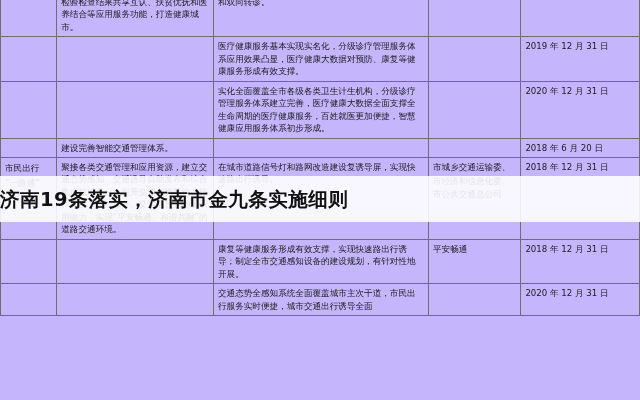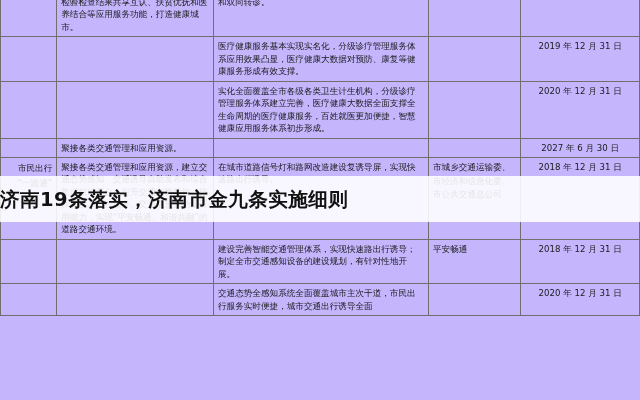--- a/index.html
+++ b/index.html
@@ -26,24 +26,24 @@
   table.tbl td{
     border:1px solid #6f6f6f;
     padding:3px 4px 3px 4px;
     vertical-align:top;
     word-break:break-all;
   }
   td.c-left{width:56px;}
   td.c-task{width:156px;}
   td.c-detail{width:214px;}
   td.c-dept{width:92px;}
-  td.c-date{width:118px;text-align:center;vertical-align:middle;}
+  td.c-date{width:118px;text-align:left;vertical-align:middle;}
   .mid{vertical-align:middle;}
   .dept-label{line-height:1.6;}
-  .leftlabel{text-align:right;line-height:1.7;}
+  .leftlabel{text-align:left;line-height:1.7;}
   
   .overlay{
     position:absolute;
     left:0;right:0;
     top:176px;
     height:46px;
     background:rgba(255,255,255,0.88);
     display:flex;
     align-items:center;
     justify-content:flex-start;
@@ -92,39 +92,39 @@
       <tr class="row-tall">
         <td class="c-left leftlabel"></td>
         <td class="c-task"></td>
         <td class="c-detail">实化全面覆盖全市各级各类卫生计生机构，分级诊疗管理服务体系建立完善，医疗健康大数据全面支撑全生命周期的医疗健康服务，百姓就医更加便捷，智慧健康应用服务体系初步形成。</td>
         <td class="c-dept dept-label"></td>
         <td class="c-date">2020 年 12 月 31 日</td>
       </tr>
 
       <tr class="row-tall">
         <td class="c-left leftlabel"></td>
-        <td class="c-task">聚接各类交通管理和应用资源。</td>
+        <td class="c-task">建设完善智能交通管理体系。</td>
         <td class="c-detail"></td>
         <td class="c-dept dept-label"></td>
-        <td class="c-date">2027 年 6 月 30 日</td>
+        <td class="c-date">2018 年 6 月 20 日</td>
       </tr>
 
       <tr class="row-tall">
         <td class="c-left leftlabel mid">市民出行
 “一路通”</td>
         <td class="c-task mid">聚接各类交通管理和应用资源，建立交通态势感知、交通诱导自助发布和综合集成航均平台，提升交通态势掌控、指挥调度、管控服务、交通信息互助及应用能力，实现“平安畅通、和谐共融”的道路交通环境。</td>
         <td class="c-detail">在城市道路信号灯和路网改造建设复诱导屏，实现快速路出行诱导。</td>
         <td class="c-dept dept-label mid">市城乡交通运输委、市经济和信息化委、市公共交通总公司</td>
         <td class="c-date">2018 年 12 月 31 日</td>
       </tr>
 
       <tr class="row-tall">
         <td class="c-left leftlabel"></td>
         <td class="c-task"></td>
-        <td class="c-detail">建设完善智能交通管理体系，实现快速路出行诱导；制定全市交通感知设备的建设规划，有针对性地开展。</td>
+        <td class="c-detail">康复等健康服务形成有效支撑，实现快速路出行诱导；制定全市交通感知设备的建设规划，有针对性地开展。</td>
         <td class="c-dept dept-label mid">平安畅通</td>
         <td class="c-date">2018 年 12 月 31 日</td>
       </tr>
 
 
       <tr class="row-tall">
         <td class="c-left leftlabel"></td>
         <td class="c-task"></td>
         <td class="c-detail">交通态势全感知系统全面覆盖城市主次干道，市民出行服务实时便捷，城市交通出行诱导全面</td>
         <td class="c-dept dept-label"></td>

